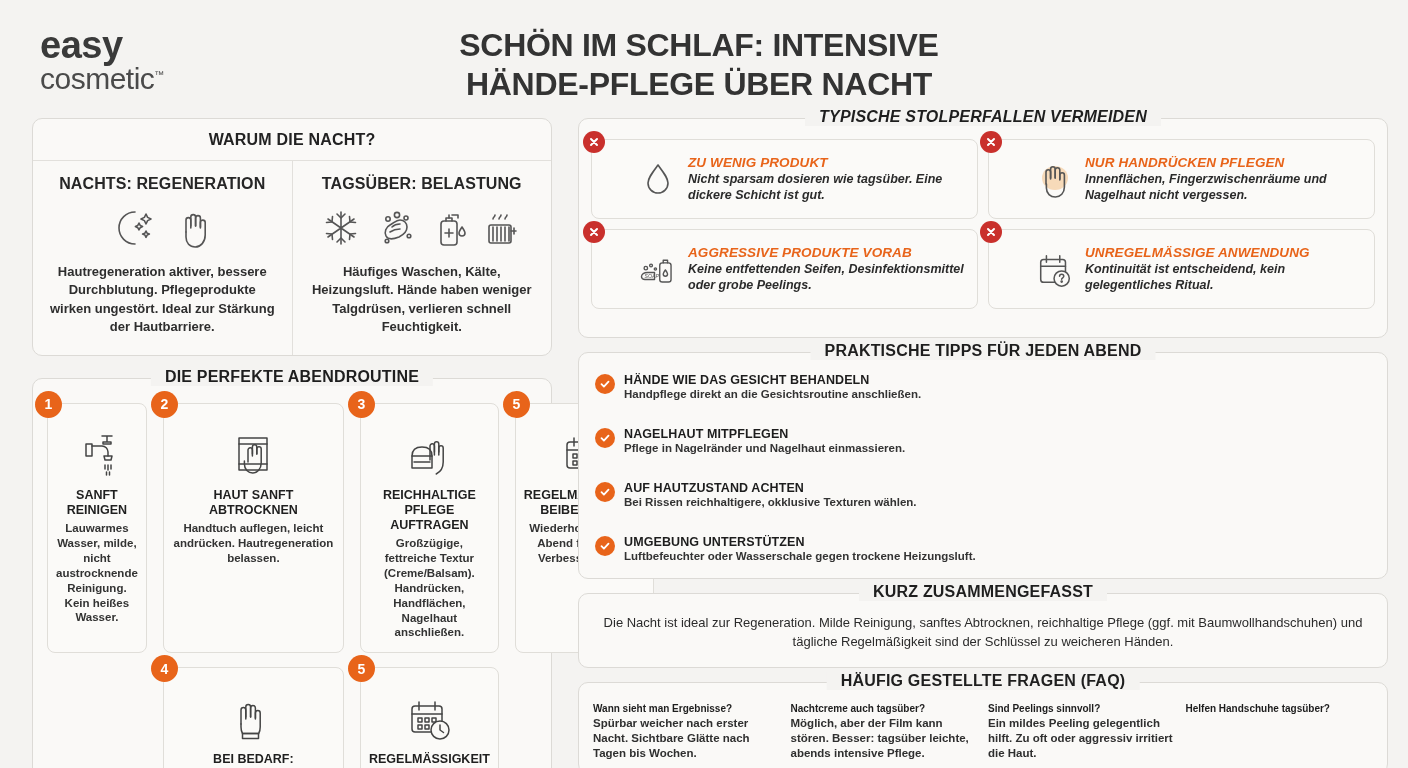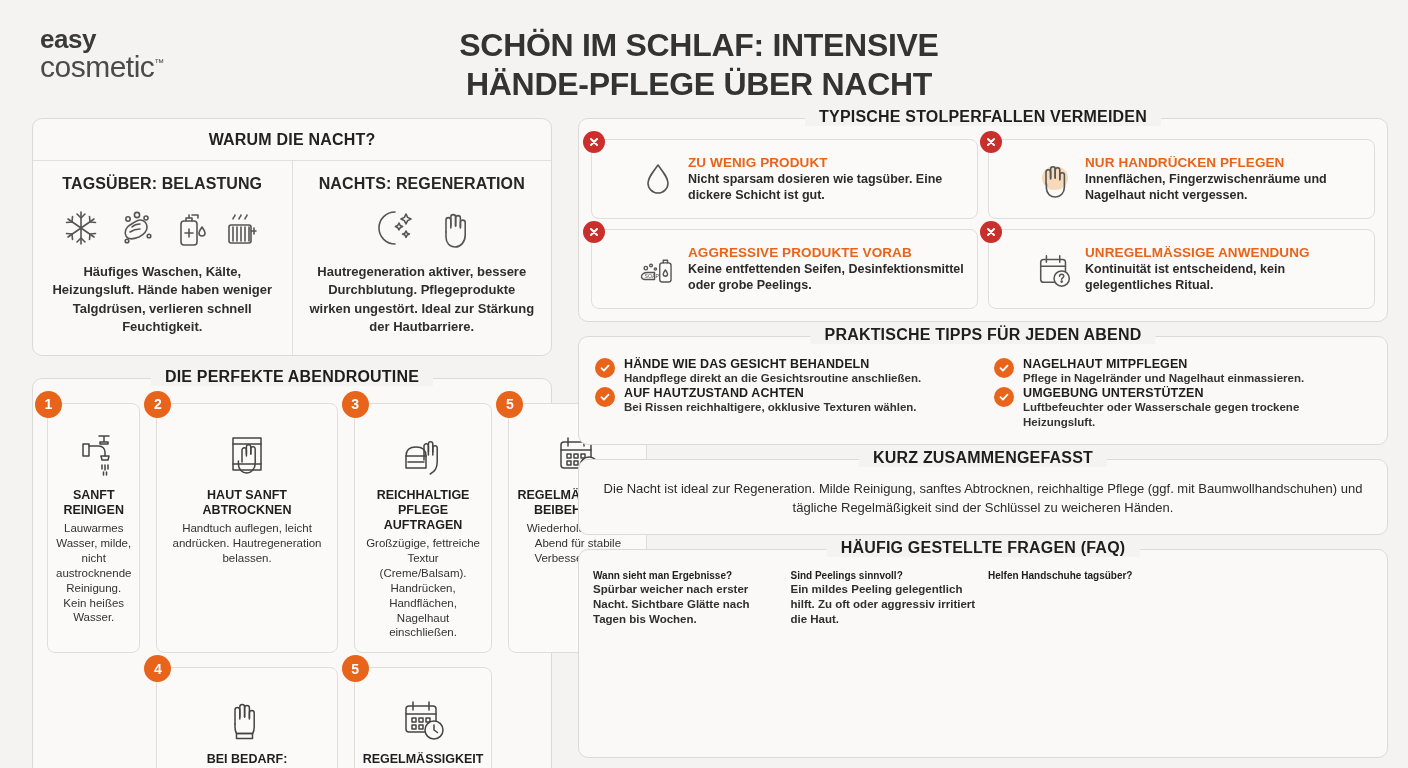--- a/index.html
+++ b/index.html
@@ -19,21 +19,21 @@
     height: 118px;
     position: relative;
   }
   .logo {
     position: absolute;
     left: 40px;
     top: 26px;
     line-height: 1.0;
   }
   .logo-easy {
-    font-size: 26px;
+    font-size: 38px;
     font-weight: 700;
     letter-spacing: -0.5px;
     color: #3a3a3a;
   }
   .logo-cosmetic {
     font-size: 30px;
     font-weight: 400;
     letter-spacing: -0.5px;
     color: #4a4a4a;
     position: relative;
@@ -167,26 +167,26 @@
   .step-title {
     font-size: 12.5px;
     font-weight: 700;
     line-height: 1.2;
     margin-bottom: 3px;
     color: #1f1f1f;
   }
   .step-text {
     font-size: 11.5px;
     line-height: 1.3;
-    font-weight: 400;
+    font-weight: 700;
     color: #333;
   }
 
   
-  .pitfalls { padding: 20px 12px 12px; }
+  .pitfalls { padding: 20px 12px 28px; font-style: italic; }
   .pitfall-grid {
     display: grid;
     grid-template-columns: 1fr 1fr;
     gap: 10px 10px;
   }
   .pitfall {
     position: relative;
     border: 1px solid #e0ded9;
     border-radius: 8px;
     background: #fbfaf8;
@@ -221,22 +221,22 @@
     font-size: 12.5px;
     line-height: 1.28;
     font-weight: 600;
     color: #2b2b2b;
   }
 
   
   .tips { padding: 20px 16px 14px; }
   .tips-grid {
     display: grid;
-    grid-template-columns: 1fr 1fr;
-    gap: 0 22px;
+    grid-template-columns: 1fr;
+    gap: 25px 22px;
   }
   .tip { display: flex; gap: 9px; align-items: flex-start; }
   .check-badge {
     width: 20px; height: 20px;
     border-radius: 50%;
     background: #e8641a;
     flex: none;
     display: flex; align-items: center; justify-content: center;
     margin-top: 1px;
   }
@@ -281,20 +281,46 @@
   </div>
 </div>
 
 <div class="cols">
 
   <div class="col-left">
 
     <div class="panel">
       <div class="panel-titlebar">WARUM DIE NACHT?</div>
       <div class="warum-body">
+        <div class="warum-half">
+          <div class="warum-heading">NACHTS: REGENERATION</div>
+          <div class="icon-row">
+            <span>
+              <svg width="54" height="48" viewBox="0 0 54 48">
+                  <g class="ln">
+                <path d="M26 8a16 16 0 1 0 0 32 13 13 0 0 1 0-32z"></path>
+                <path d="M37 10l1.6 3.4L42 15l-3.4 1.6L37 20l-1.6-3.4L32 15l3.4-1.6z"></path>
+                <path d="M30 19l1.2 2.4 2.4 1.1-2.4 1.2L30 26l-1.2-2.3-2.4-1.2 2.4-1.1z"></path>
+                <path d="M37 27l1.1 2.2L40.4 30l-2.3 1.1L37 33.4 35.9 31 33.6 30l2.3-.8z"></path>
+              </g>
+                </svg>
+            </span>
+            <span>
+              <svg width="40" height="48" viewBox="0 0 40 48">
+                  <g class="ln">
+                <path d="M11 28V16a2.4 2.4 0 0 1 4.8 0v8"></path>
+                <path d="M15.8 22v-9a2.4 2.4 0 0 1 4.8 0v9"></path>
+                <path d="M20.6 22v-8a2.4 2.4 0 0 1 4.8 0v9"></path>
+                <path d="M25.4 24v-5.5a2.4 2.4 0 0 1 4.8 0V31c0 7-4.5 12-10 12s-9.2-4-9.2-10V28"></path>
+              </g>
+                </svg>
+            </span>
+          </div>
+          <div class="warum-text">Hautregeneration aktiver, bessere Durchblutung. Pflegeprodukte wirken ungestört. Ideal zur Stärkung der Hautbarriere.</div>
+        </div>
         <div class="warum-half">
           <div class="warum-heading">TAGSÜBER: BELASTUNG</div>
           <div class="icon-row">
             <span>
               <svg width="44" height="44" viewBox="0 0 44 44">
                   <g class="ln">
                 <path d="M22 6v32M9 13l26 18M35 13L9 31"></path>
                 <path d="M22 12l-4-4M22 12l4-4M22 32l-4 4M22 32l4 4"></path>
                 <path d="M13 16l-5.5.5M13 16l.5-5.5M31 28l5.5-.5M31 28l-.5 5.5"></path>
                 <path d="M31 16l5.5.5M31 16l-.5-5.5M13 28l-5.5-.5M13 28l.5 5.5"></path>
@@ -332,46 +358,20 @@
                 <rect x="8" y="20" width="22" height="18" rx="2"></rect>
                 <path d="M12 22v14M16 22v14M20 22v14M24 22v14M28 22v14"></path>
                 <path d="M12 14c0-2 2-2 2-4M18 14c0-2 2-2 2-4M24 14c0-2 2-2 2-4"></path>
                 <path d="M30 26h5M33 23v6"></path>
               </g>
                 </svg>
             </span>
           </div>
           <div class="warum-text">Häufiges Waschen, Kälte, Heizungsluft. Hände haben weniger Talgdrüsen, verlieren schnell Feuchtigkeit.</div>
         </div>
-        <div class="warum-half">
-          <div class="warum-heading">NACHTS: REGENERATION</div>
-          <div class="icon-row">
-            <span>
-              <svg width="54" height="48" viewBox="0 0 54 48">
-                  <g class="ln">
-                <path d="M26 8a16 16 0 1 0 0 32 13 13 0 0 1 0-32z"></path>
-                <path d="M37 10l1.6 3.4L42 15l-3.4 1.6L37 20l-1.6-3.4L32 15l3.4-1.6z"></path>
-                <path d="M30 19l1.2 2.4 2.4 1.1-2.4 1.2L30 26l-1.2-2.3-2.4-1.2 2.4-1.1z"></path>
-                <path d="M37 27l1.1 2.2L40.4 30l-2.3 1.1L37 33.4 35.9 31 33.6 30l2.3-.8z"></path>
-              </g>
-                </svg>
-            </span>
-            <span>
-              <svg width="40" height="48" viewBox="0 0 40 48">
-                  <g class="ln">
-                <path d="M11 28V16a2.4 2.4 0 0 1 4.8 0v8"></path>
-                <path d="M15.8 22v-9a2.4 2.4 0 0 1 4.8 0v9"></path>
-                <path d="M20.6 22v-8a2.4 2.4 0 0 1 4.8 0v9"></path>
-                <path d="M25.4 24v-5.5a2.4 2.4 0 0 1 4.8 0V31c0 7-4.5 12-10 12s-9.2-4-9.2-10V28"></path>
-              </g>
-                </svg>
-            </span>
-          </div>
-          <div class="warum-text">Hautregeneration aktiver, bessere Durchblutung. Pflegeprodukte wirken ungestört. Ideal zur Stärkung der Hautbarriere.</div>
-        </div>
       </div>
     </div>
 
     <div class="panel routine" style="padding-top:24px;">
       <div class="notch-title">DIE PERFEKTE ABENDROUTINE</div>
       <div class="routine-grid">
 
         <div class="step">
           <div class="step-badge">1</div>
           <div class="step-icon">
@@ -414,21 +414,21 @@
               <path d="M12 30h20v12H12z"></path>
                   <path d="M12 30c0-6 4-9 10-9s10 3 10 9"></path>
               <path d="M14 36h16"></path>
               <path d="M30 34V20a2.2 2.2 0 0 1 4.4 0v9"></path>
               <path d="M34.4 26v-8a2.2 2.2 0 0 1 4.4 0v11"></path>
               <path d="M38.8 26v-4a2.2 2.2 0 0 1 4.4 0v14c0 6-3 10-7 12"></path>
             </g>
               </svg>
           </div>
           <div class="step-title">REICHHALTIGE PFLEGE AUFTRAGEN</div>
-          <div class="step-text">Großzügige, fettreiche Textur (Creme/Balsam). Handrücken, Handflächen, Nagelhaut einschließen.</div>
+          <div class="step-text">Großzügige, fettreiche Textur (Creme/Balsam). Handrücken, Handflächen, Nagelhaut anschließen.</div>
         </div>
 
         <div class="step">
           <div class="step-badge">5</div>
           <div class="step-icon">
             <svg width="58" height="56" viewBox="0 0 58 56">
                 <g class="ln2">
               <rect x="12" y="16" width="30" height="26" rx="3"></rect>
               <path d="M12 24h30"></path>
                   <path d="M19 12v8M35 12v8"></path>
@@ -662,20 +662,24 @@
     </div>
 
     <div class="panel faq">
       <div class="notch-title">HÄUFIG GESTELLTE FRAGEN (FAQ)</div>
       <div class="faq-grid">
         <div>
           <div class="faq-q">Wann sieht man Ergebnisse?</div>
           <div class="faq-a">Spürbar weicher nach erster Nacht. Sichtbare Glätte nach Tagen bis Wochen.</div>
         </div>
         <div>
+          <div class="faq-q">Nachtcreme auch tagsüber?</div>
+          <div class="faq-a">Möglich, aber der Film kann stören. Besser: tagsüber leichte, abends intensive Pflege.</div>
+        </div>
+        <div>
           <div class="faq-q">Sind Peelings sinnvoll?</div>
           <div class="faq-a">Ein mildes Peeling gelegentlich hilft. Zu oft oder aggressiv irritiert die Haut.</div>
         </div>
         <div>
           <div class="faq-q">Helfen Handschuhe tagsüber?</div>
         </div>
       </div>
     </div>
 
   </div>

